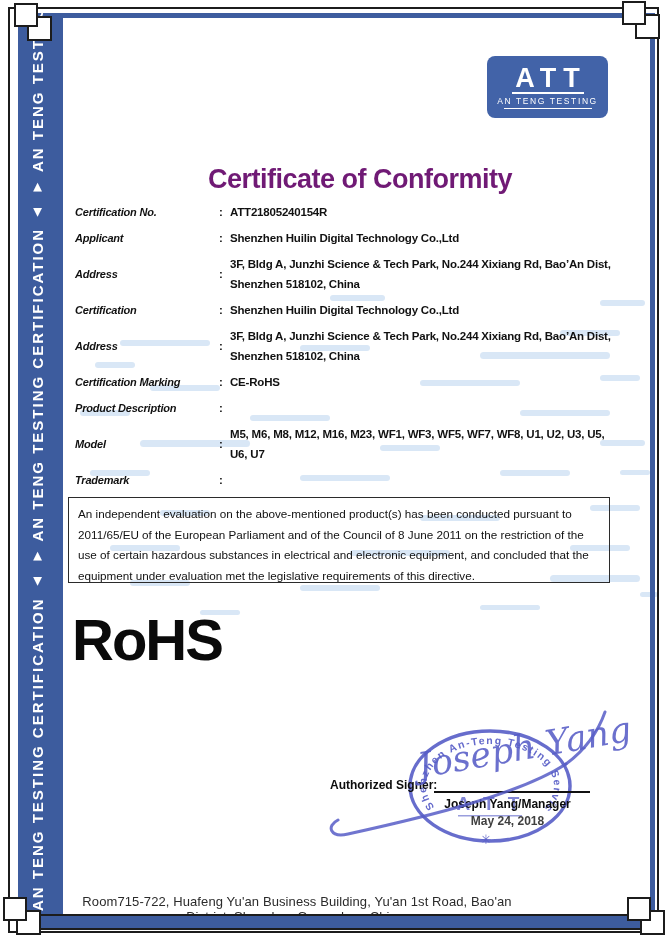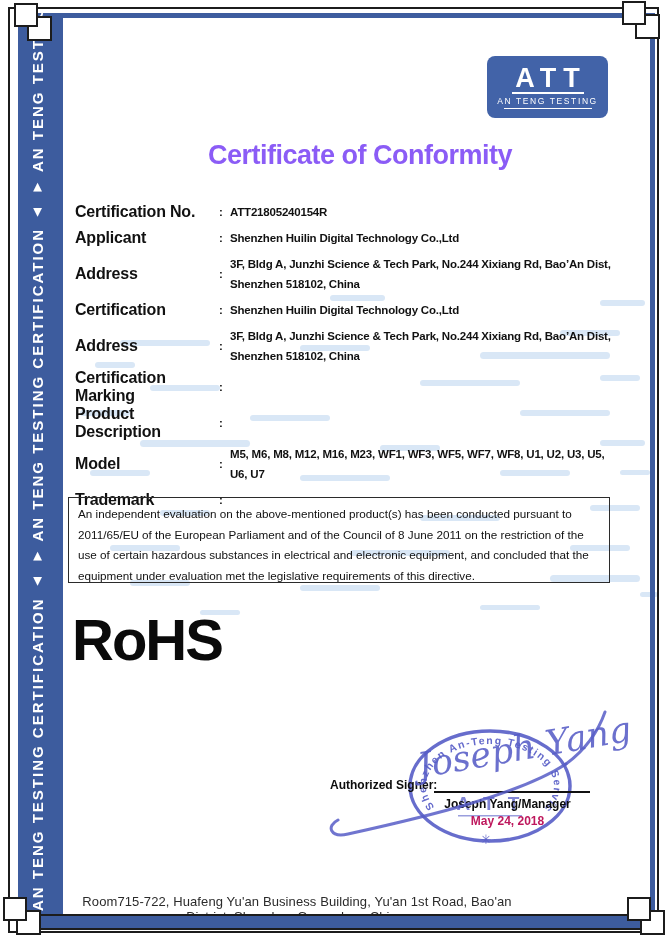--- a/index.html
+++ b/index.html
@@ -28,43 +28,43 @@
   .contact{position:absolute;left:78px;top:62px;z-index:1;font-size:9.5px;color:#1f1f1f;
            letter-spacing:.4px;line-height:17px;}
   .logo{position:absolute;left:487px;top:56px;width:121px;height:62px;background:#4263a8;
         border-radius:8px;z-index:1;display:flex;flex-direction:column;align-items:center;
         justify-content:center;color:#fff;}
   .logo-abbr{font-size:27px;font-weight:bold;letter-spacing:7px;line-height:26px;padding-left:7px;}
   .logo-rule1{width:72px;height:2px;background:#fff;margin:1px 0 2px 0;}
   .logo-name{font-size:8.5px;letter-spacing:1.6px;line-height:10px;}
   .logo-rule2{width:88px;height:1.5px;background:#fff;margin-top:2px;}
   
-  .title{position:absolute;left:63px;top:140px;width:594px;text-align:center;z-index:1;
-         font-size:27px;font-weight:bold;color:#8b5cf6;letter-spacing:-.5px;}
+  .title{position:absolute;left:63px;top:164px;width:594px;text-align:center;z-index:1;
+         font-size:27px;font-weight:bold;color:#701a75;letter-spacing:-.5px;}
   .fields{position:absolute;left:75px;top:199px;width:545px;z-index:1;}
   .frow{display:flex;align-items:center;min-height:26px;}
-  .frow .lab{width:137px;font-weight:bold;font-size:16px;color:#111;letter-spacing:-.2px;flex:none;}
+  .frow .lab{width:137px;font-weight:bold;font-size:11px;color:#111;letter-spacing:-.2px;flex:none;font-style:italic;}
   .frow .col{width:18px;font-weight:bold;font-size:11.5px;color:#111;flex:none;text-align:center;}
   .frow .val{flex:1;font-weight:bold;font-size:11.5px;color:#111;line-height:20px;
              letter-spacing:-.2px;padding:3px 0;}
   .statement{position:absolute;left:68px;top:497px;width:542px;height:86px;z-index:1;
              border:1.5px solid #2b2b2b;box-sizing:border-box;padding:6px 9px;
              font-size:11.7px;line-height:20.5px;color:#111;background:transparent;}
   .rohs{position:absolute;left:72px;top:600px;z-index:1;font-size:58px;font-weight:bold;
         color:#0a0a0a;letter-spacing:-2px;line-height:80px;}
   
   .stamp-svg,.script-svg{position:absolute;left:300px;top:698px;width:345px;height:185px;}
   .stamp-svg{z-index:1;}
   .script-svg{z-index:3;}
   .sig-label{position:absolute;left:330px;top:778px;z-index:2;font-weight:bold;font-size:12px;color:#0c0c0c;}
   .sig-line{position:absolute;left:434px;top:791px;width:156px;height:2px;background:#111;z-index:2;}
   .sig-name{position:absolute;left:415px;top:797px;width:185px;text-align:center;z-index:2;
             font-weight:bold;font-size:12px;color:#0c0c0c;}
   .sig-date{position:absolute;left:415px;top:814px;width:185px;text-align:center;z-index:2;
-            font-weight:bold;font-size:12px;color:#be185d;}
+            font-weight:bold;font-size:12px;color:#404040;}
   
   .foot1{position:absolute;left:63px;top:879px;width:587px;text-align:center;z-index:1;
          font-size:9.5px;color:#2b2b2b;letter-spacing:.2px;}
   .foot2{position:absolute;left:63px;top:894px;width:468px;text-align:center;z-index:1;
          font-size:13px;color:#2b2b2b;letter-spacing:.1px;}
 </style>
 </head>
 <body>
 
 <div class="page">
@@ -159,20 +159,21 @@
       <div class="val">Shenzhen Huilin Digital Technology Co.,Ltd</div>
     </div>
     <div class="frow">
       <div class="lab">Address</div>
       <div class="col">:</div>
       <div class="val">3F, Bldg A, Junzhi Science &amp; Tech Park, No.244 Xixiang Rd, Bao’An Dist, Shenzhen 518102, China</div>
     </div>
     <div class="frow">
       <div class="lab">Certification Marking</div>
       <div class="col">:</div>
+      <div class="val">CE-RoHS</div>
     </div>
     <div class="frow">
       <div class="lab">Product Description</div>
       <div class="col">:</div>
     </div>
     <div class="frow">
       <div class="lab">Model</div>
       <div class="col">:</div>
       <div class="val">M5, M6, M8, M12, M16, M23, WF1, WF3, WF5, WF7, WF8, U1, U2, U3, U5, U6, U7</div>
     </div>

